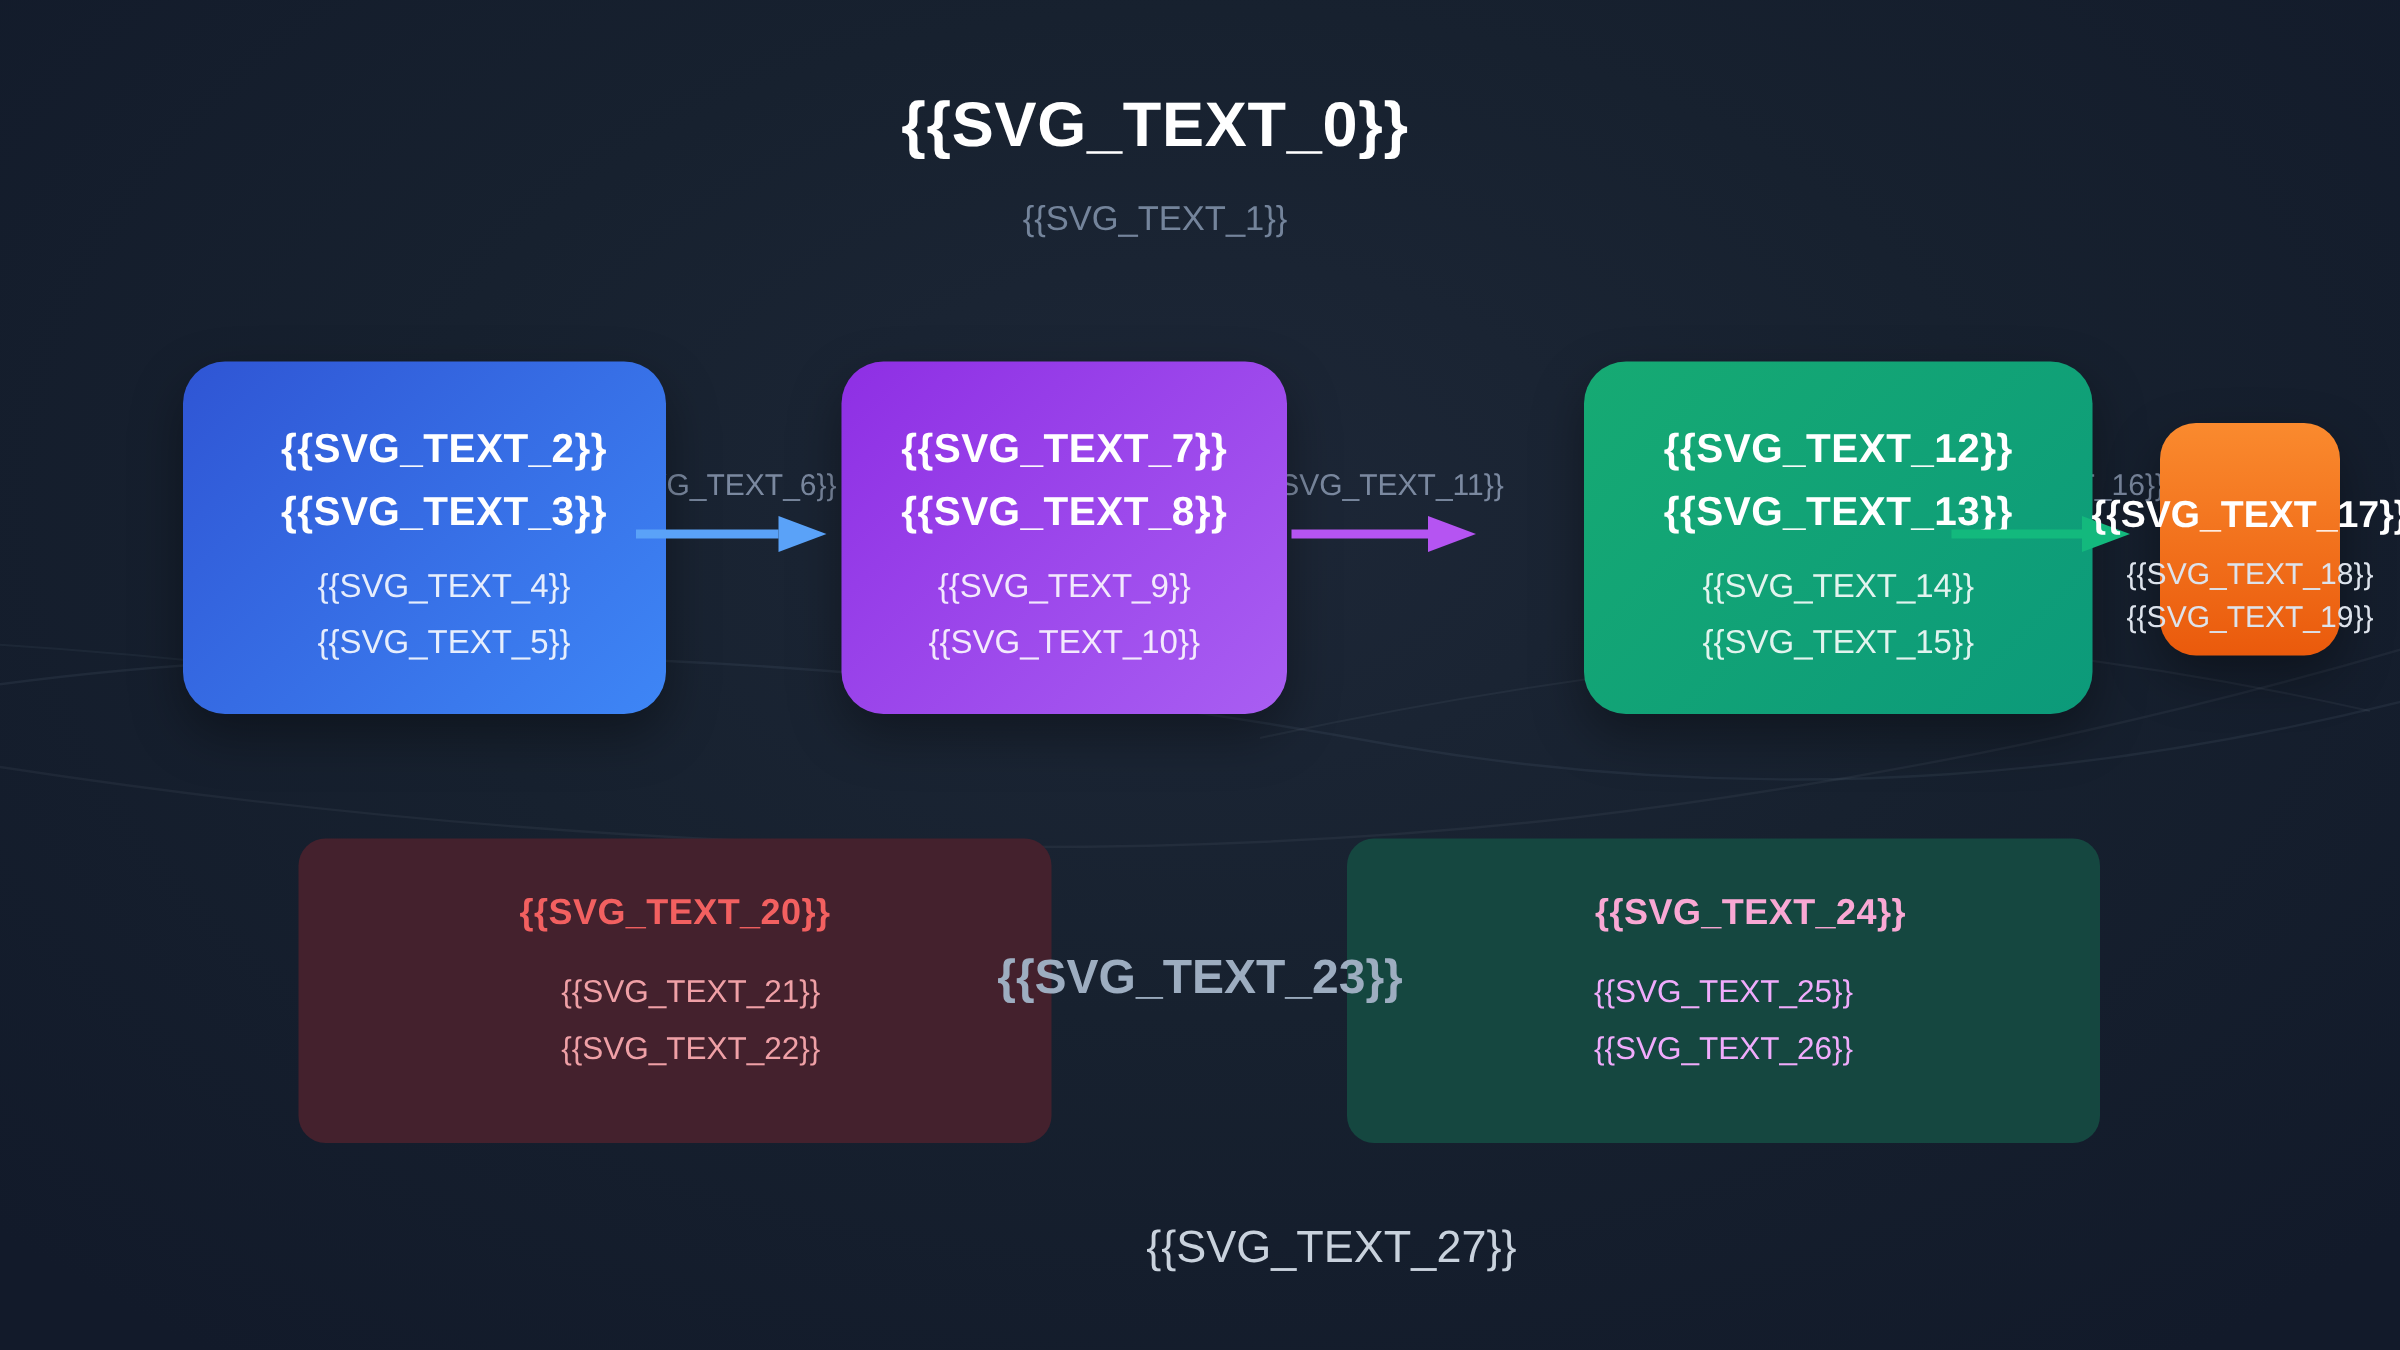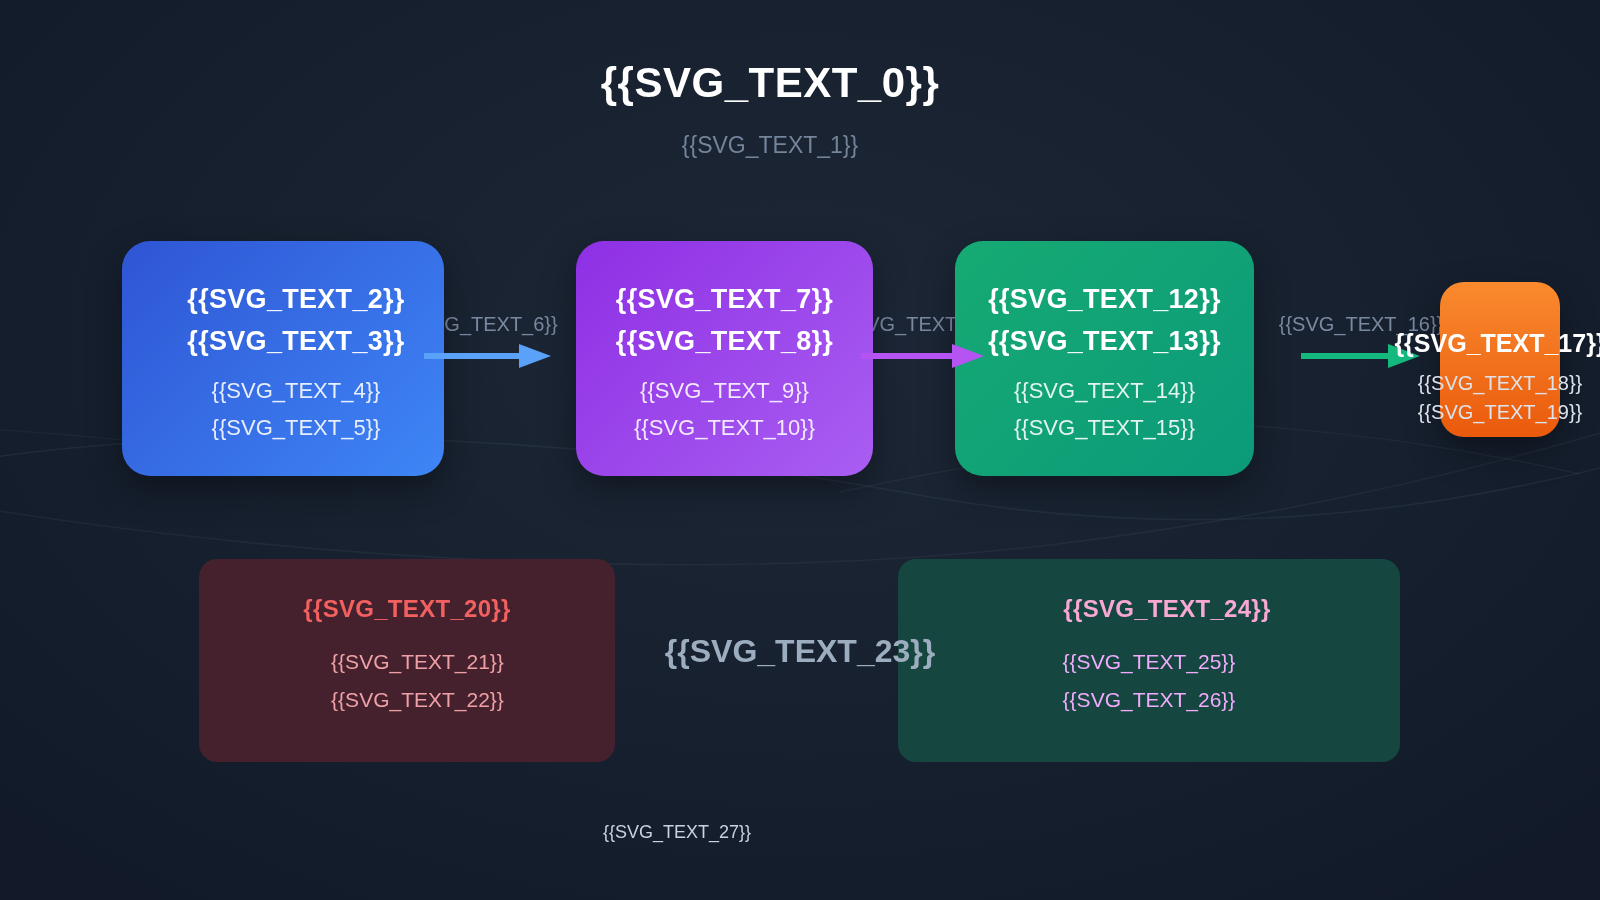--- a/index.html
+++ b/index.html
@@ -15,49 +15,49 @@
   .title{position:absolute;left:270px;top:60px;width:1000px;margin:0;text-align:center;
     font-size:42px;font-weight:700;color:#ffffff;line-height:46px;letter-spacing:.5px;z-index:2;}
   .subtitle{position:absolute;left:270px;top:131px;width:1000px;text-align:center;
     font-size:23px;color:#74849b;line-height:28px;z-index:2;}
 
   .node{position:absolute;top:241px;height:235px;border-radius:28px;text-align:center;color:#fff;
     box-shadow:0 14px 34px rgba(0,0,0,.35);z-index:2;}
   .node-title{padding-top:37px;font-size:27px;font-weight:700;line-height:42px;letter-spacing:.3px;}
   .node-body{margin-top:10px;font-size:22px;line-height:37px;color:rgba(255,255,255,.88);}
   .node-blue{left:122px;width:296px;background:linear-gradient(135deg,#2f55d4 0%,#3e86f6 100%);padding-left:26px;}
-  .node-purple{left:576px;width:297px;background:linear-gradient(135deg,#8e2fe4 0%,#a95ef2 100%);}
-  .node-green{left:955px;width:299px;background:linear-gradient(135deg,#16aa73 0%,#0c9a7a 100%);}
+  .node-purple{left:561px;width:297px;background:linear-gradient(135deg,#8e2fe4 0%,#a95ef2 100%);}
+  .node-green{left:1056px;width:339px;background:linear-gradient(135deg,#16aa73 0%,#0c9a7a 100%);}
   .node-orange{left:1440px;top:282px;width:120px;height:155px;border-radius:24px;
     background:linear-gradient(180deg,#fa8a2e 0%,#ea5a0c 100%);}
 
   .arrow-label{position:absolute;top:311px;width:220px;text-align:center;
     font-size:20px;line-height:26px;color:#7b89a0;z-index:1;}
   .label-1{left:371px;} .label-2{left:811px;} .label-3{left:1251px;}
 
   .orange-text{position:absolute;left:1370px;top:326px;width:260px;text-align:center;z-index:4;}
   .orange-text .ot-title{font-size:25px;font-weight:700;line-height:34px;color:#ffffff;}
   .orange-text .ot-line{font-size:20px;line-height:29px;color:#dde3ec;}
   .orange-text .ot-body{margin-top:9px;}
 
   .card{position:absolute;top:559px;height:203px;border-radius:18px;text-align:center;z-index:2;}
-  .card-red{left:199px;width:416px;background:#44212d;}
+  .card-red{left:199px;width:502px;background:#44212d;}
   .card-teal{left:898px;width:502px;background:#154740;}
   .card-title{padding-top:34px;font-size:24px;font-weight:700;line-height:32px;letter-spacing:.3px;}
   .card-red .card-title{color:#f26060;}
   .card-teal .card-title{color:#f9a8d4;padding-left:36px;}
   .card-body{margin-top:18px;font-size:21px;line-height:38px;}
   .card-red .card-body{color:#efa0a6;padding-left:21px;}
   .card-teal .card-body{color:#f0abfc;}
 
   .versus{position:absolute;left:600px;top:632px;width:400px;text-align:center;
     font-size:32px;font-weight:700;line-height:38px;color:#9dadc0;z-index:5;}
 
-  .footer-note{position:absolute;left:603px;top:818px;width:460px;text-align:left;
-    font-size:18px;line-height:28px;color:#c9d2dd;z-index:2;}
+  .footer-note{position:absolute;left:551px;top:818px;width:460px;text-align:right;
+    font-size:30px;line-height:28px;color:#c9d2dd;z-index:2;}
 </style>
 </head>
 <body>
 
 <div class="stage">
 
   <svg class="decor" width="1600" height="900" viewBox="0 0 1600 900" fill="none">
     <path d="M -40 462 C 260 415 620 440 930 497 C 1180 540 1420 520 1660 452" stroke="#94a3b8" stroke-opacity="0.09" stroke-width="1.6"></path>
     <path d="M -40 505 C 300 560 700 585 1050 545 C 1300 515 1500 465 1660 415" stroke="#94a3b8" stroke-opacity="0.08" stroke-width="1.6"></path>
     <path d="M 840 492 C 950 468 1060 450 1180 438" stroke="#94a3b8" stroke-opacity="0.08" stroke-width="1.4"></path>

